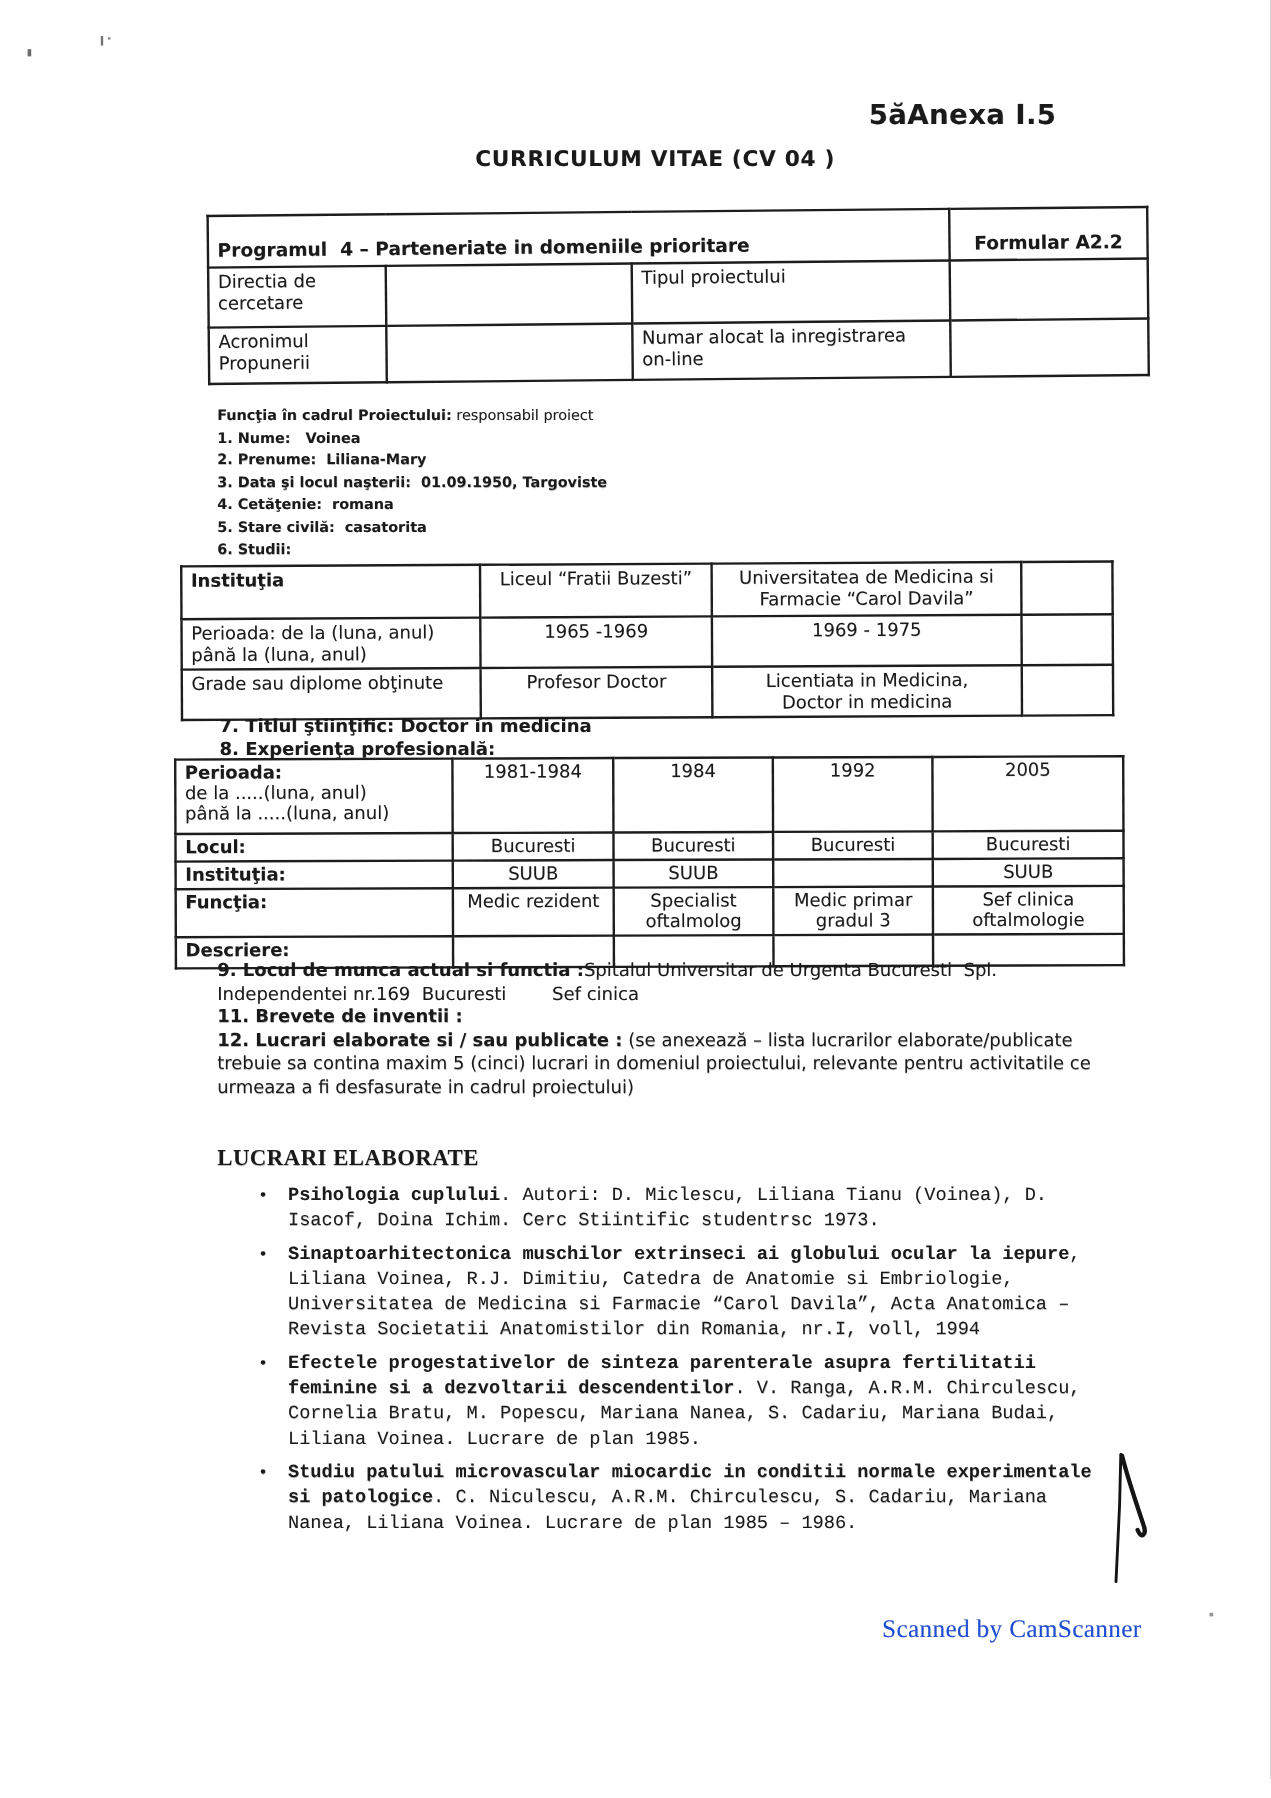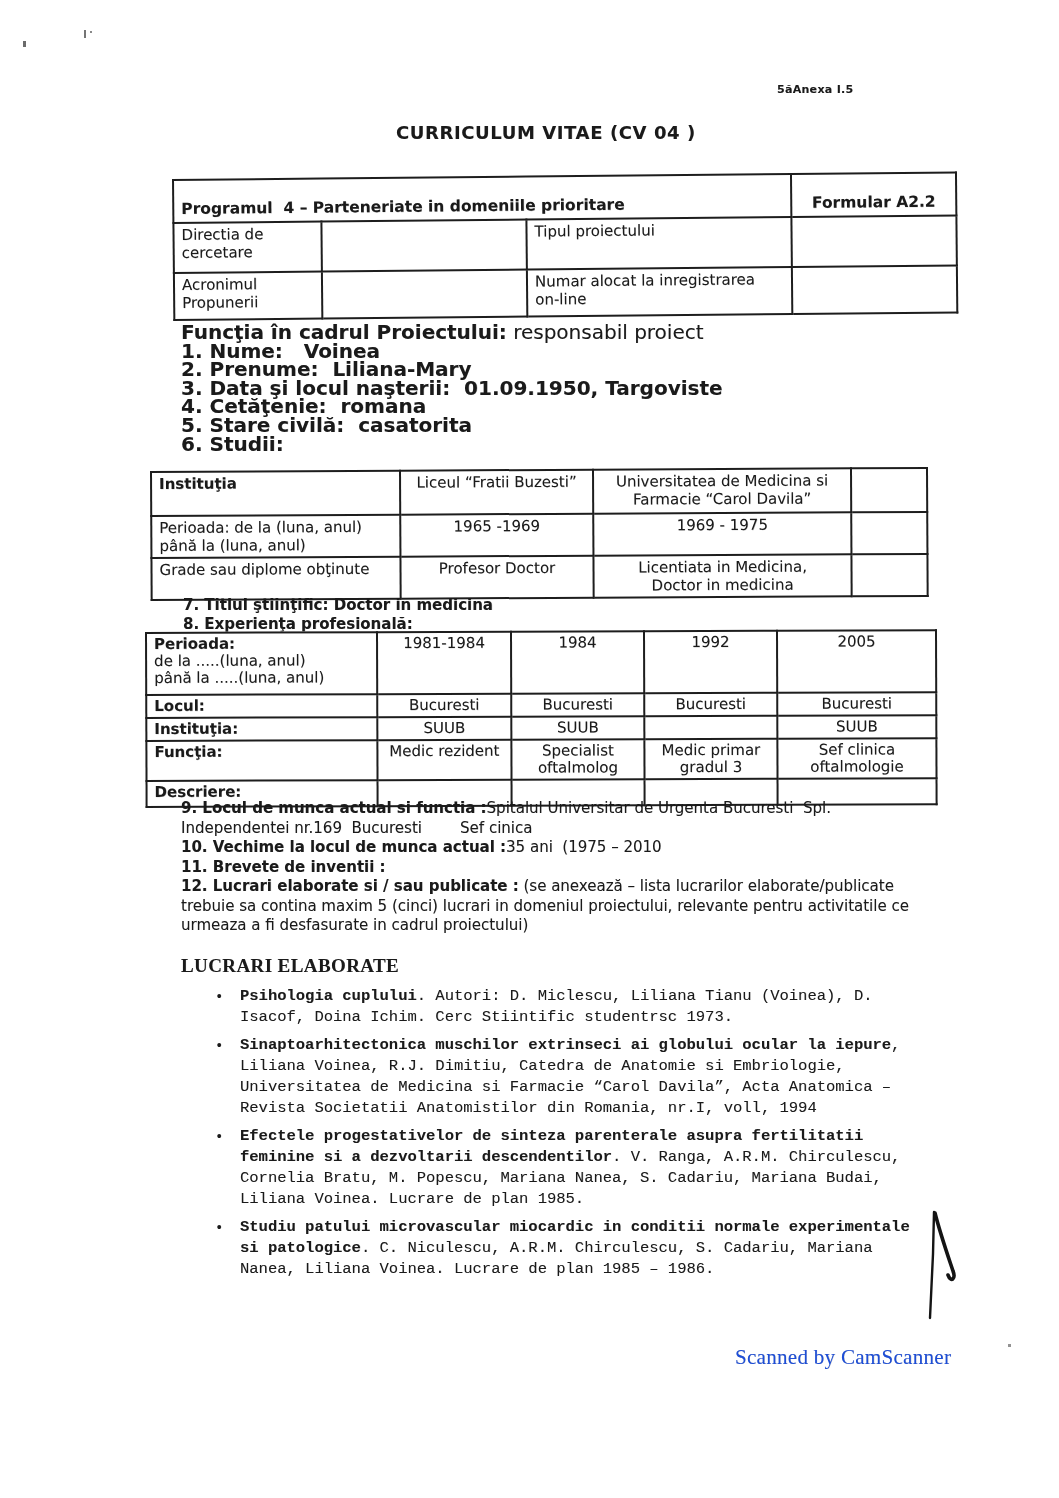--- a/index.html
+++ b/index.html
@@ -8,39 +8,39 @@
     margin:0 auto;overflow:hidden;color:#171717;
   }
   .abs{position:absolute;}
   .sans{font-family:"DejaVu Sans","Liberation Sans",sans-serif;}
   .serif{font-family:"Liberation Serif","DejaVu Serif",serif;}
   .b{font-weight:bold;}
   .pre{white-space:pre-wrap;}
   .doc-ink{color:#1a1a1a;text-shadow:0.3px 0.3px 0 rgba(25,25,25,0.28);}
 
   
-  .anexa{left:777px;top:83px;font-size:11px;letter-spacing:0.3px;}
+  .anexa{left:724px;top:83px;font-size:23px;letter-spacing:0.3px;}
   .title{left:396px;top:122px;font-size:18px;letter-spacing:0.6px;}
 
   
   table.frm{border-collapse:collapse;table-layout:fixed;background:#fff;}
   table.frm td{
     border:2px solid #1d1d1d;padding:2px 7px;font-size:15px;
     vertical-align:top;overflow:hidden;
   }
   .ctr{text-align:center;}
   .vbot{vertical-align:bottom !important;}
 
   
   .t1{left:172px;top:179px;transform:rotate(-0.55deg);transform-origin:0 0;}
   .t1 td{border-width:2.5px;}
   .t1 .hdr{padding-bottom:4px;font-size:15.5px;}
 
   
-  .intro{left:181px;top:323px;font-size:20px;line-height:18.6px;}
+  .intro{left:181px;top:337px;font-size:12px;line-height:18.6px;}
 
   
   .t2{left:150px;top:471px;transform:rotate(-0.3deg);transform-origin:0 0;}
 
   
   .s78{left:183px;top:596px;font-size:15px;line-height:19px;}
 
   
   .t3{left:145px;top:632px;transform:rotate(-0.2deg);transform-origin:0 0;}
   .t3 td{line-height:17px;}
@@ -200,21 +200,20 @@
       <td></td>
       <td></td>
       <td></td>
       <td></td>
     </tr>
   </tbody>
     </table>
 
   <div class="abs sans sects">
     <p><span class="b">9. Locul de munca actual si functia :</span><span class="pre">Spitalul Universitar de Urgenta Bucuresti  Spl. Independentei nr.169  Bucuresti        Sef cinica</span></p>
-    <p><span class="b">10. Vechime la locul de munca actual :</span><span class="pre">35 ani  (1975 – 2010</span></p>
     <p><span class="b">11. Brevete de inventii :</span></p>
     <p><span class="b">12. Lucrari elaborate si / sau publicate :</span><span class="pre"> (se anexează – lista lucrarilor elaborate/publicate trebuie sa contina maxim 5 (cinci) lucrari in domeniul proiectului, relevante pentru activitatile ce urmeaza a fi desfasurate in cadrul proiectului)</span></p>
   </div>
 
   <div class="abs serif lucrari">
     <div class="lheading b">LUCRARI ELABORATE</div>
     <ul>
       <li><span class="b">Psihologia cuplului</span><span>. Autori: D. Miclescu, Liliana Tianu (Voinea), D. Isacof, Doina Ichim. Cerc Stiintific studentrsc 1973.</span></li>
       <li><span class="b">Sinaptoarhitectonica muschilor extrinseci ai globului ocular la iepure</span><span>, Liliana Voinea, R.J. Dimitiu, Catedra de Anatomie si Embriologie, Universitatea de Medicina si Farmacie “Carol Davila”, Acta Anatomica – Revista Societatii Anatomistilor din Romania, nr.I, voll, 1994</span></li>
       <li><span class="b">Efectele progestativelor de sinteza parenterale asupra fertilitatii feminine si a dezvoltarii descendentilor</span><span>. V. Ranga, A.R.M. Chirculescu, Cornelia Bratu, M. Popescu, Mariana Nanea, S. Cadariu, Mariana Budai, Liliana Voinea. Lucrare de plan 1985.</span></li>

